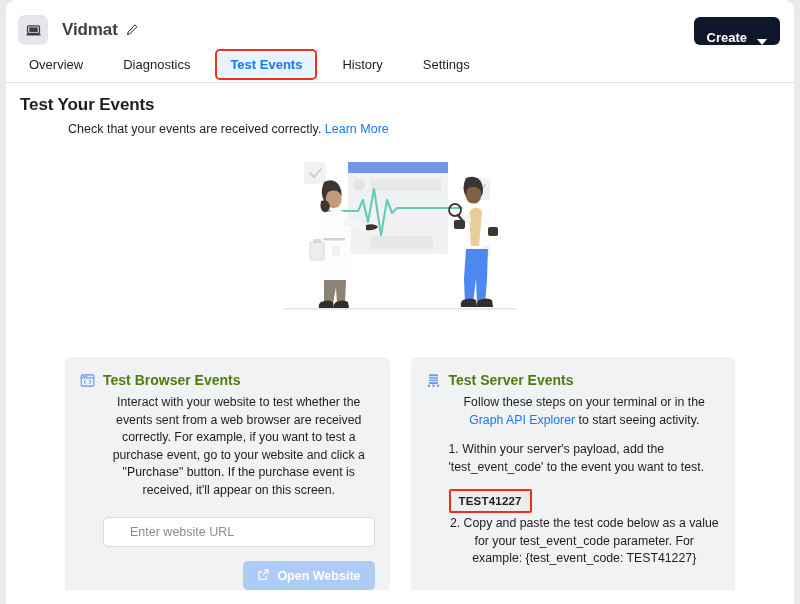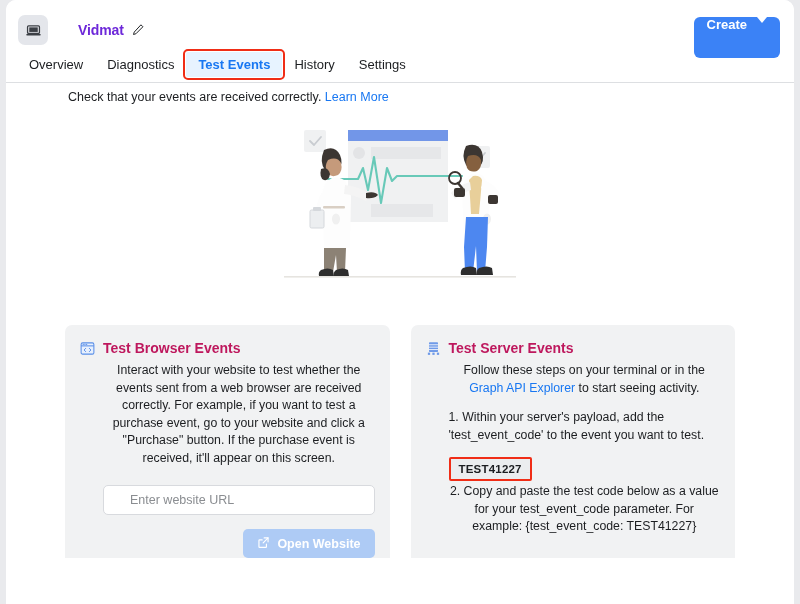--- a/index.html
+++ b/index.html
@@ -49,67 +49,67 @@
     height: 30px;
     border-radius: 7px;
     background: #e4e6eb;
     display: flex;
     align-items: center;
     justify-content: center;
     flex: 0 0 auto;
   }
 
   .app-title {
-    font-size: 14px;
-    font-weight: bold;
-    color: #6d28d9;
-    margin-left: 30px;
+    font-size: 17px;
+    font-weight: bold;
+    color: #404040;
+    margin-left: 14px;
     letter-spacing: -0.1px;
   }
 
   .edit-icon {
     margin-left: 7px;
     display: flex;
     align-items: center;
     cursor: pointer;
   }
 
   .create-btn {
     position: absolute;
     right: 14px;
     top: 17px;
-    height: 41px;
-    background: #3b82f6;
+    height: 28px;
+    background: #0f172a;
     border: none;
     border-radius: 6px;
     color: #ffffff;
     font-family: "Liberation Sans", sans-serif;
     font-size: 13px;
     font-weight: bold;
     padding: 0 13px;
     display: flex;
-    align-items: flex-start;
+    align-items: flex-end;
     gap: 10px;
     cursor: pointer;
   }
 
   .caret-down {
     width: 0; height: 0;
     border-left: 5px solid transparent;
     border-right: 5px solid transparent;
     border-top: 6px solid #ffffff;
   }
 
   
   .tabs {
     display: flex;
     align-items: center;
     padding-left: 11px;
     height: 36px;
-    gap: 0px;
+    gap: 16px;
   }
 
   .tab {
     font-size: 13px;
     color: #1c1e21;
     padding: 5px 12px;
     border-radius: 5px;
     cursor: pointer;
     white-space: nowrap;
   }
@@ -180,21 +180,21 @@
     display: flex;
     align-items: flex-start;
     gap: 8px;
   }
 
   .card-icon { flex: 0 0 auto; margin-top: 2px; }
 
   .card-title {
     font-size: 14px;
     font-weight: bold;
-    color: #be185d;
+    color: #4d7c0f;
     line-height: 18px;
   }
 
   .card-body {
     font-size: 12.3px;
     line-height: 17.5px;
     color: #1c1e21;
     padding-left: 23px;
     padding-top: 2px;
   }
@@ -289,20 +289,21 @@
       <div class="tab"><span>Overview</span></div>
       <div class="tab"><span>Diagnostics</span></div>
       <div class="tab active annotated"><span>Test Events</span></div>
       <div class="tab"><span>History</span></div>
       <div class="tab"><span>Settings</span></div>
     </div>
   </div>
 
   <div class="content">
 
+    <div class="page-title">Test Your Events</div>
 
     <div class="page-sub">
       <span>Check that your events are received correctly.</span>
       <span class="link">Learn More</span>
     </div>
 
     <div class="illus-wrap">
       <svg width="260" height="180" viewBox="0 0 260 180">
 
         <rect x="34" y="8" width="22" height="22" rx="2" fill="#f0f1f2"></rect>

